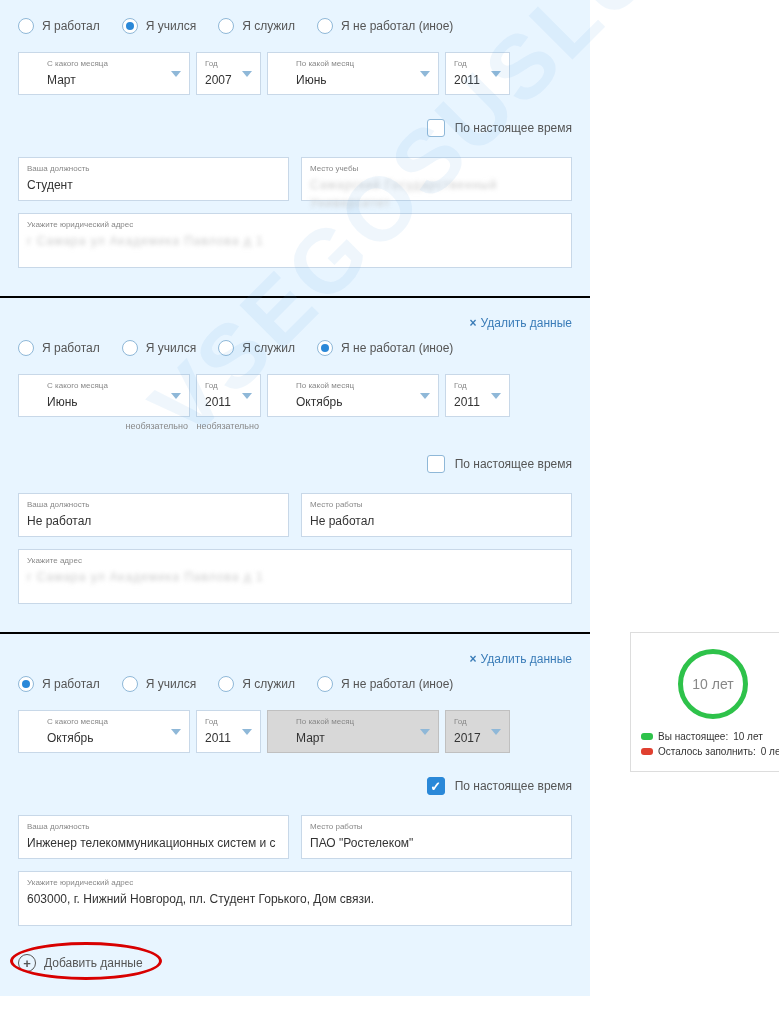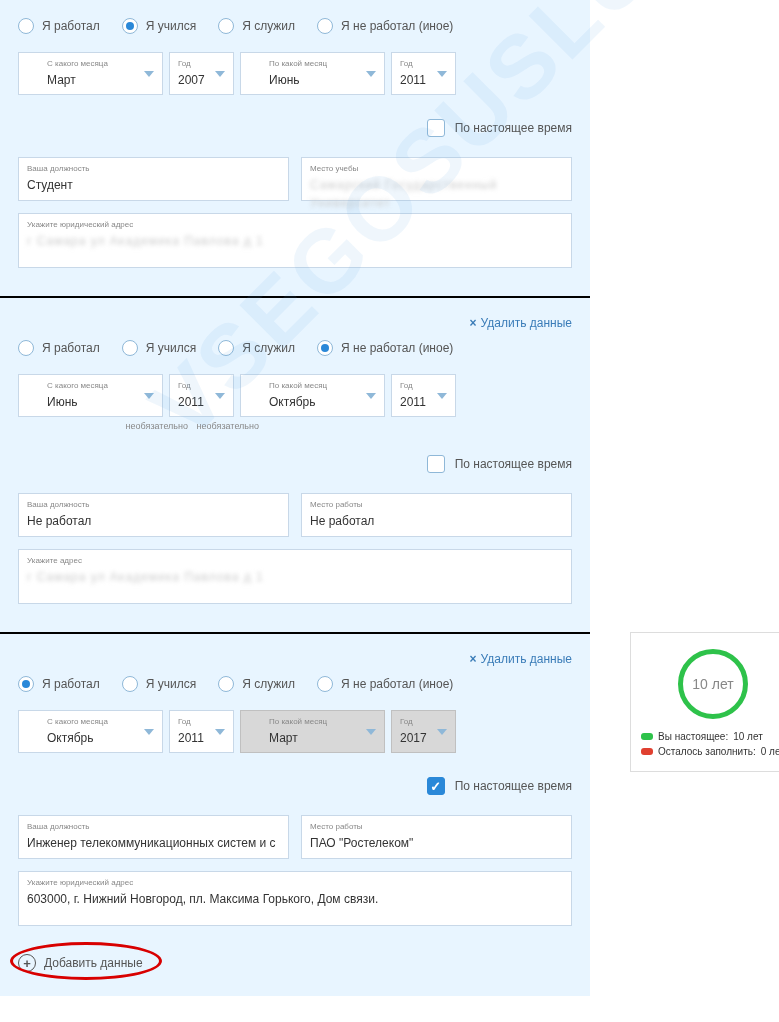--- a/index.html
+++ b/index.html
@@ -10,21 +10,21 @@
   .delete-row .x { color: #3a7cb8; font-weight: bold; margin-right: 4px; }
   .radio-row { display: flex; gap: 8px; margin-bottom: 18px; align-items: center; flex-wrap: wrap; }
   .radio-item { display: flex; align-items: center; gap: 8px; font-size: 12px; color: #555; margin-right: 14px; }
   .radio { width: 16px; height: 16px; border: 1px solid #8fb8d8; border-radius: 50%; display: flex; align-items: center; justify-content: center; background: #fff; flex-shrink: 0; }
   .radio.checked::after { content: ''; width: 8px; height: 8px; background: #2a88d8; border-radius: 50%; }
   .date-row { display: flex; gap: 6px; margin-bottom: 4px; }
   .field { background: #fff; border: 1px solid #c8d8e8; position: relative; padding: 6px 8px 6px 8px; }
   .field.disabled { background: #d8d8d8; border-color: #c0c0c0; }
   .field-label { font-size: 8px; color: #888; display: block; margin-bottom: 2px; }
   .field-value { font-size: 12px; color: #333; }
-  .month-field { width: 145px; padding-left: 28px; }
+  .month-field { width: 172px; padding-left: 28px; }
   .year-field { width: 65px; }
   .chev { position: absolute; right: 8px; top: 50%; transform: translateY(-50%); width: 0; height: 0; border-left: 5px solid transparent; border-right: 5px solid transparent; border-top: 6px solid #8fb8d8; }
   .below-date { display: flex; gap: 6px; margin-bottom: 4px; }
   .helper { font-size: 9px; color: #888; text-align: right; }
   .helper-month { width: 170px; }
   .helper-year { width: 65px; }
   .check-row { display: flex; justify-content: flex-end; align-items: center; gap: 10px; margin: 24px 0 20px; font-size: 12px; color: #555; }
   .checkbox { width: 18px; height: 18px; border: 1px solid #8fb8d8; border-radius: 3px; background: #fff; display: flex; align-items: center; justify-content: center; }
   .checkbox.checked { background: #2a88d8; border-color: #2a88d8; }
   .checkbox.checked::after { content: '✓'; color: #fff; font-size: 13px; font-weight: bold; }
@@ -153,21 +153,21 @@
     <div class="field year-field disabled"><span class="field-label">Год</span><span class="field-value">2017</span><span class="chev"></span></div>
   </div>
   <div class="check-row">
     <span class="checkbox checked"></span>
     <span>По настоящее время</span>
   </div>
   <div class="two-col">
     <div class="field"><span class="field-label">Ваша должность</span><span class="field-value">Инженер телекоммуникационных систем и с</span></div>
     <div class="field"><span class="field-label">Место работы</span><span class="field-value">ПАО "Ростелеком"</span></div>
   </div>
-  <div class="field full-field"><span class="field-label">Укажите юридический адрес</span><span class="field-value">603000, г. Нижний Новгород, пл. Максима Горького, Дом связи.</span></div>
+  <div class="field full-field"><span class="field-label">Укажите юридический адрес</span><span class="field-value">603000, г. Нижний Новгород, пл. Студент Горького, Дом связи.</span></div>
   <div class="add-row">
     <div class="red-circle"></div>
     <span class="plus-icon">+</span>
     <span>Добавить данные</span>
   </div>
 </div>
 
 <div class="sidebar">
   <div class="ring">
       <span>10 лет</span>

